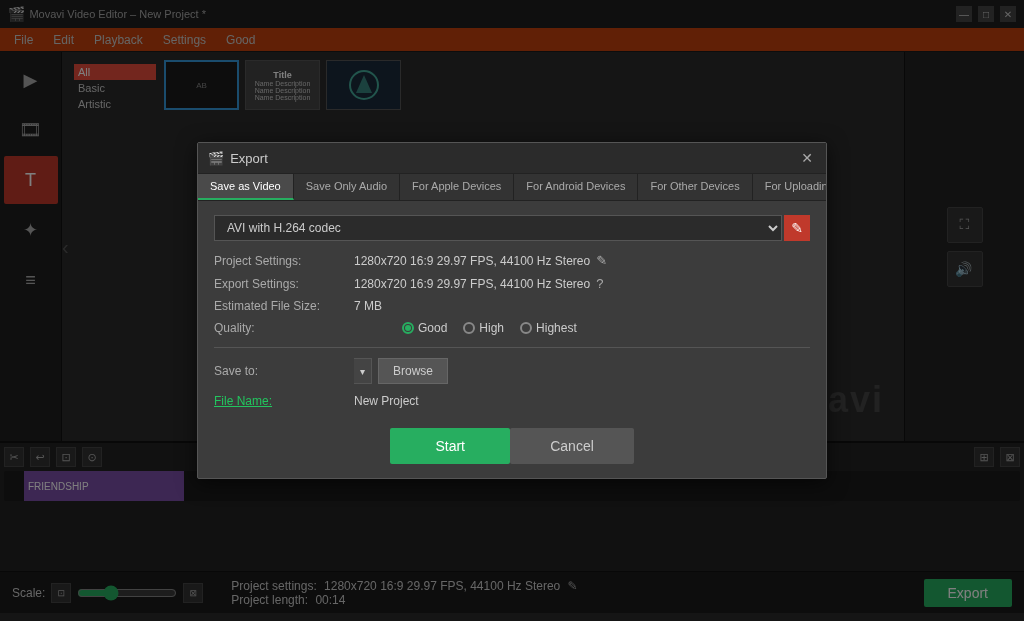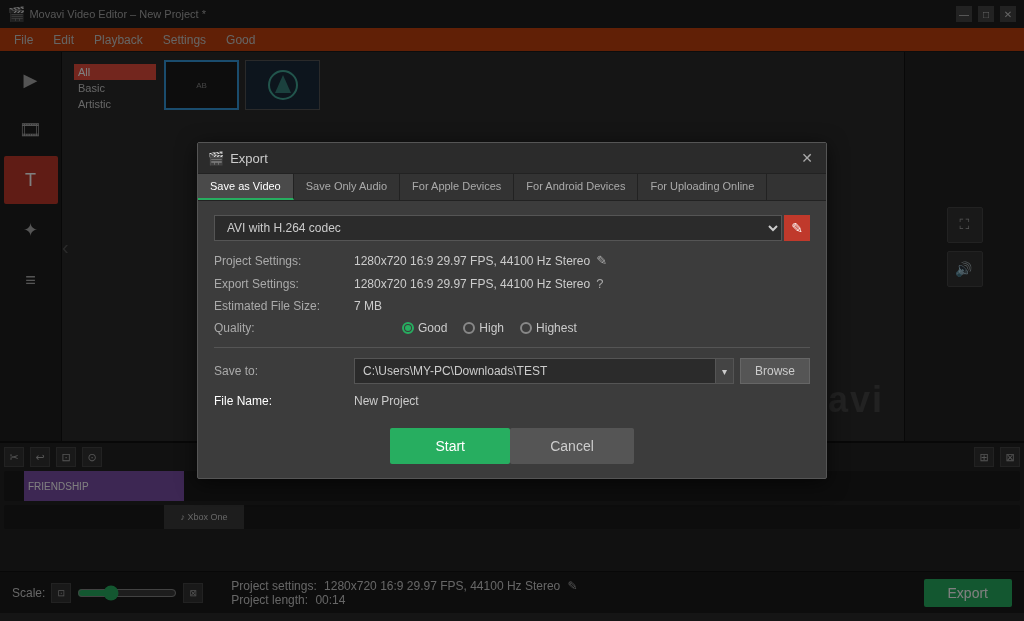--- a/index.html
+++ b/index.html
@@ -380,21 +380,21 @@
       height: 26px;
     }
 
     
     .filename-row {
       display: flex;
       align-items: center;
       margin-bottom: 16px;
       font-size: 12px;
     }
-    .filename-label { width: 140px; color: #ffffff; flex-shrink: 0; }
+    .filename-label { width: 140px; color: #22c55e; flex-shrink: 0; text-decoration: underline; }
     .filename-value { color: #ccc; }
 
     
     .action-row {
       display: flex;
       justify-content: center;
       gap: 0;
       padding-top: 4px;
     }
     .start-btn {
@@ -517,20 +517,28 @@
         <div style="width:90px;background:#2a2a2a;padding:4px;">
           <div class="title-list-item selected">All</div>
           <div class="title-list-item">Basic</div>
           <div class="title-list-item">Artistic</div>
         </div>
 
         <div class="title-thumbnails">
           <div class="title-thumb selected" style="background:#1a1a1a;">
             <span style="font-size:8px;color:#888;">AB</span>
           </div>
+          <div class="title-thumb" style="background:#444;">
+            <div style="font-size:7px;text-align:center;color:#fff;padding:2px;">
+              <div style="font-size:9px;font-weight:bold;color:#fff;">Title</div>
+              <div style="color:#ccc;">Name Description</div>
+              <div style="color:#ccc;">Name Description</div>
+              <div style="color:#ccc;">Name Description</div>
+            </div>
+          </div>
           <div class="title-thumb" style="background:#1a2a3a;">
             <svg width="60" height="40" viewBox="0 0 60 40">
               <circle cx="30" cy="20" r="14" stroke="#4a9" stroke-width="2" fill="none"></circle>
               <polygon points="30,10 38,28 22,28" fill="#4a9" opacity="0.7"></polygon>
             </svg>
           </div>
         </div>
       </div>
     </div>
 
@@ -562,25 +570,20 @@
     <div style="flex:1;"></div>
     <button class="timeline-btn">⊞</button>
     <button class="timeline-btn">⊠</button>
   </div>
 
   <div class="timeline-track">
     <div class="timeline-clip" style="left:20px;width:160px;">
       <span>FRIENDSHIP</span>
     </div>
   </div>
-  <div class="timeline-track" style="height:24px;margin-top:4px;">
-    <div class="timeline-clip2" style="left:160px;width:80px;background:#3a3a3a;">
-      <span style="font-size:9px;color:#ccc;">♪ Xbox One</span>
-    </div>
-  </div>
 </div>
 
 <div class="status-bar">
   <div class="status-left">
     <div class="scale-row">
       <span>Scale:</span>
       <button class="timeline-btn" style="font-size:9px;">⊡</button>
       <input type="range" class="scale-slider" min="0" max="100" value="30" style="">
       <button class="timeline-btn" style="font-size:9px;">⊠</button>
     </div>
@@ -608,20 +611,21 @@
         <span>Export</span>
       </div>
       <button class="modal-close">✕</button>
     </div>
 
     <div class="tabs">
       <div class="tab active">Save as Video</div>
       <div class="tab">Save Only Audio</div>
       <div class="tab">For Apple Devices</div>
       <div class="tab">For Android Devices</div>
+      <div class="tab">For Other Devices</div>
       <div class="tab">For Uploading Online</div>
     </div>
 
     <div class="modal-body">
 
       <div class="format-row">
         <select class="format-select"><option>AVI with H.264 codec</option></select>
         <button class="format-edit-btn">
           <span>✎</span>
         </button>
@@ -663,21 +667,20 @@
             <div class="radio-dot"></div>
             <span>Highest</span>
           </label>
         </div>
       </div>
 
       <hr class="divider">
 
       <div class="saveto-row">
         <span class="saveto-label">Save to:</span>
-        <input type="text" class="saveto-path" value="C:\Users\MY-PC\Downloads\TEST" style="">
         <div class="saveto-dropdown">▾</div>
         <button class="browse-btn">Browse</button>
       </div>
 
       <div class="filename-row">
         <span class="filename-label">File Name:</span>
         <span class="filename-value">New Project</span>
       </div>
 
       <div class="action-row">

